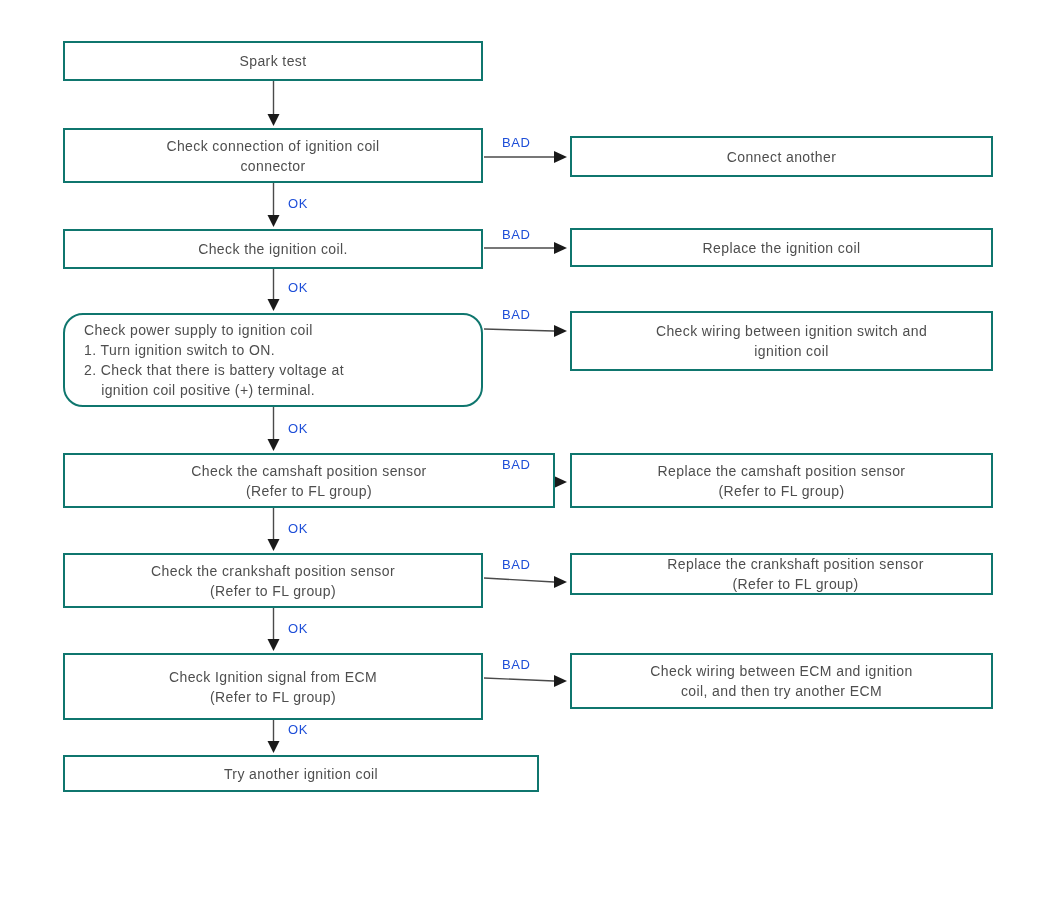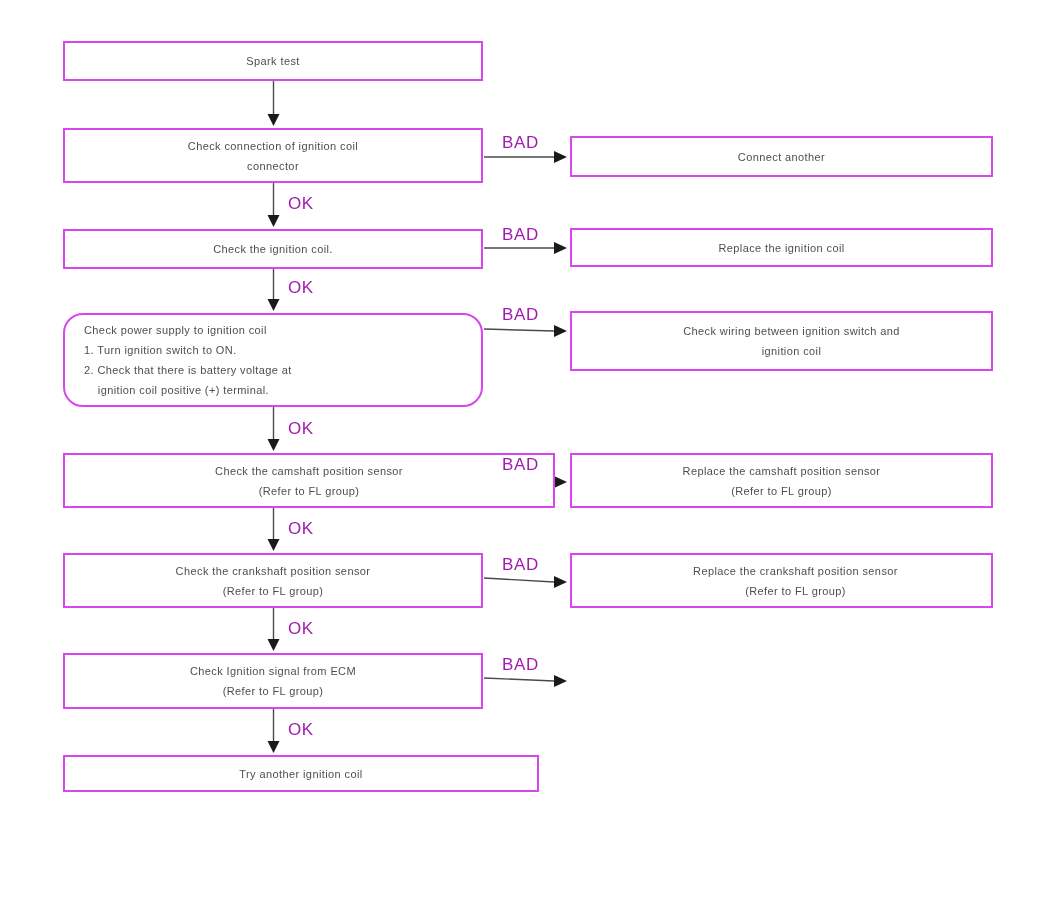--- a/index.html
+++ b/index.html
@@ -17,44 +17,44 @@
   }
   .connectors {
     position: absolute;
     left: 0;
     top: 0;
   }
   .flow-box {
     position: absolute;
     box-sizing: border-box;
     background: #ffffff;
-    border: 2px solid #d946ef;
+    border: 2px solid #0f766e;
     display: flex;
     align-items: center;
     justify-content: center;
     color: #4e4e4e;
-    font-size: 11px;
+    font-size: 14px;
     letter-spacing: 0.4px;
   }
   .flow-box .box-text {
     white-space: pre;
     text-align: center;
     line-height: 20px;
   }
   .flow-box.align-left {
     justify-content: flex-start;
   }
   .flow-box.align-left .box-text {
     text-align: left;
     padding-left: 19px;
   }
   .edge-label {
     position: absolute;
-    color: #a21caf;
-    font-size: 17px;
+    color: #1d4ed8;
+    font-size: 13px;
     letter-spacing: 0.6px;
     line-height: 16px;
   }
 </style>
 </head>
 <body>
 
 <div class="canvas">
 
   <svg class="connectors" width="1050" height="915" viewBox="0 0 1050 915">
@@ -139,21 +139,21 @@
   <div class="flow-box" style="left:63px; top:453px; width:492px; height:55px;">
     <span class="box-text">Check the camshaft position sensor
 (Refer to FL group)</span>
   </div>
 
   <div class="flow-box" style="left:63px; top:553px; width:420px; height:55px;">
     <span class="box-text">Check the crankshaft position sensor
 (Refer to FL group)</span>
   </div>
 
-  <div class="flow-box" style="left:63px; top:653px; width:420px; height:56px;">
+  <div class="flow-box" style="left:63px; top:653px; width:420px; height:67px;">
     <span class="box-text">Check Ignition signal from ECM
 (Refer to FL group)</span>
   </div>
 
   <div class="flow-box" style="left:63px; top:755px; width:476px; height:37px;">
     <span class="box-text">Try another ignition coil</span>
   </div>
 
   <div class="flow-box" style="left:570px; top:136px; width:423px; height:41px;">
     <span class="box-text">Connect another</span>
@@ -166,25 +166,29 @@
   <div class="flow-box" style="left:570px; top:311px; width:423px; height:60px;padding-left:20px;">
     <span class="box-text">Check wiring between ignition switch and
 ignition coil</span>
   </div>
 
   <div class="flow-box" style="left:570px; top:453px; width:423px; height:55px;">
     <span class="box-text">Replace the camshaft position sensor
 (Refer to FL group)</span>
   </div>
 
-  <div class="flow-box" style="left:570px; top:553px; width:423px; height:55px;padding-left:28px;">
+  <div class="flow-box" style="left:570px; top:553px; width:423px; height:42px;padding-left:28px;">
     <span class="box-text">Replace the crankshaft position sensor
 (Refer to FL group)</span>
   </div>
 
+  <div class="flow-box" style="left:570px; top:653px; width:423px; height:56px;">
+    <span class="box-text">Check wiring between ECM and ignition
+coil, and then try another ECM</span>
+  </div>
 
   <div class="edge-label" style="left:288px; top:196px;">OK</div>
   <div class="edge-label" style="left:288px; top:280px;">OK</div>
   <div class="edge-label" style="left:288px; top:421px;">OK</div>
   <div class="edge-label" style="left:288px; top:521px;">OK</div>
   <div class="edge-label" style="left:288px; top:621px;">OK</div>
   <div class="edge-label" style="left:288px; top:722px;">OK</div>
 
   <div class="edge-label" style="left:502px; top:135px;">BAD</div>
   <div class="edge-label" style="left:502px; top:227px;">BAD</div>

